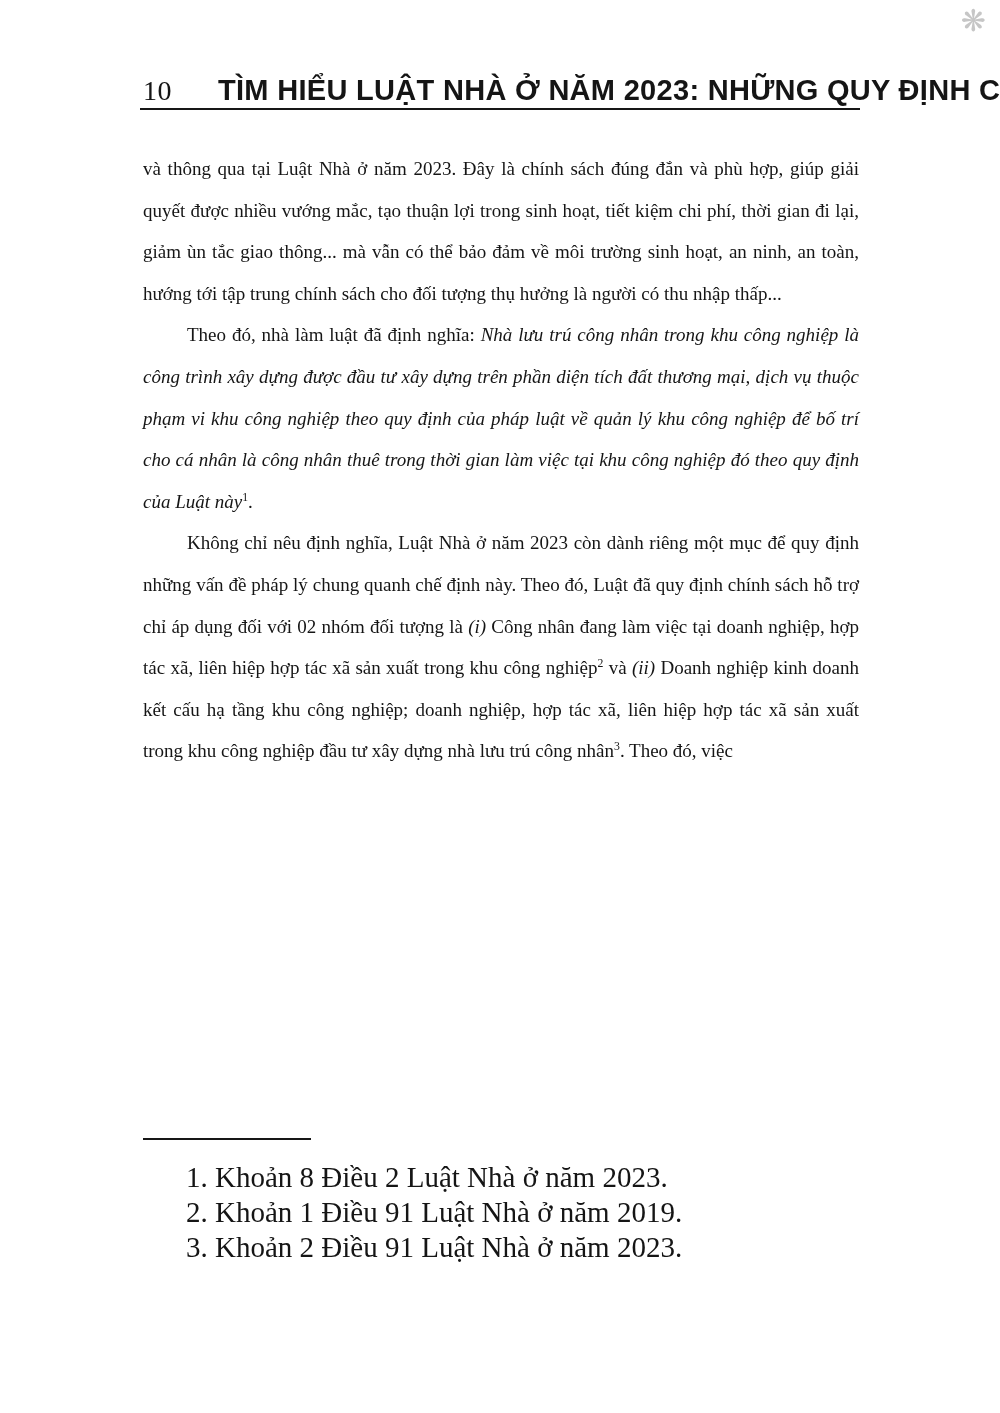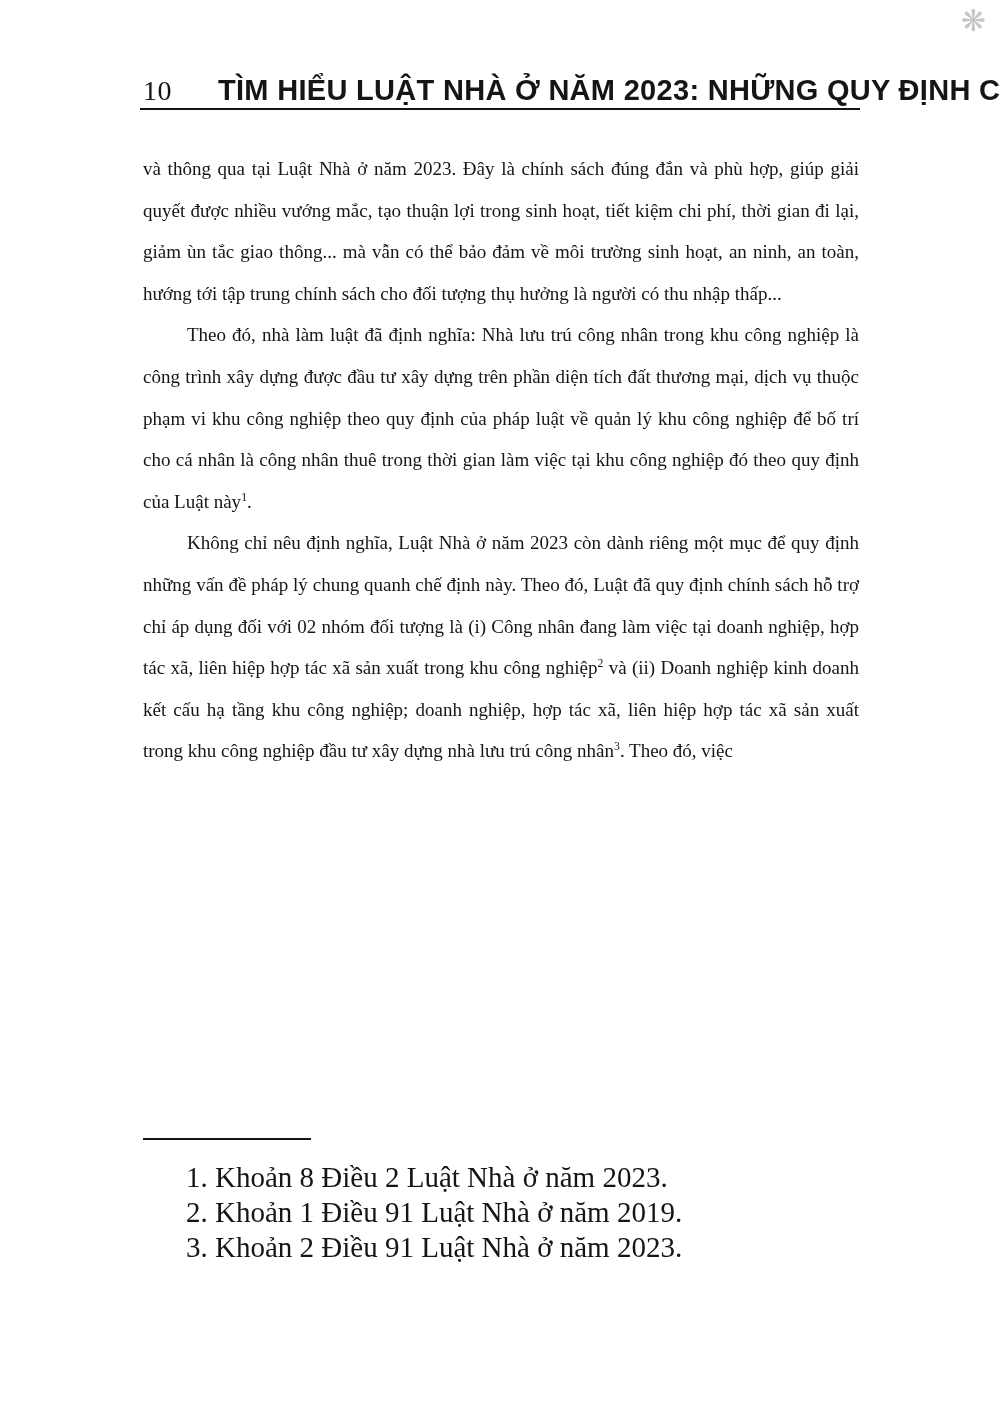--- a/index.html
+++ b/index.html
@@ -61,20 +61,21 @@
     line-height: 41.6px;
     text-align: justify;
   }
   .body-text p {
     margin: 0;
   }
   .body-text p.indent {
     text-indent: 44px;
   }
   .italic {
+    font-style: italic;
   }
   sup.fnref {
     font-size: 0.62em;
     line-height: 0;
     vertical-align: super;
   }
   .footnote-rule {
     position: absolute;
     left: 143px;
     top: 1138px;

